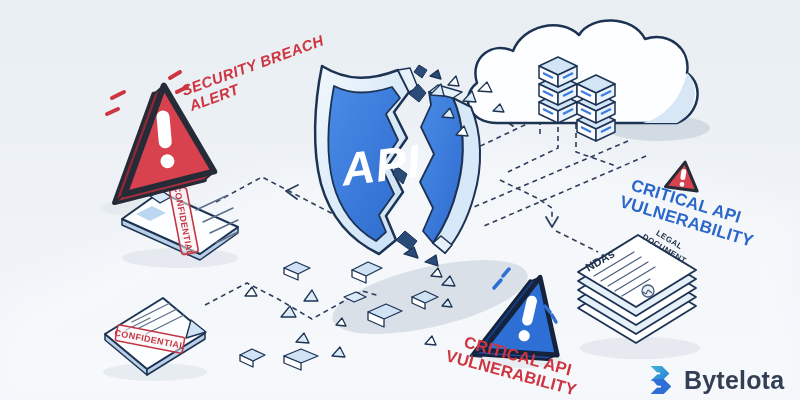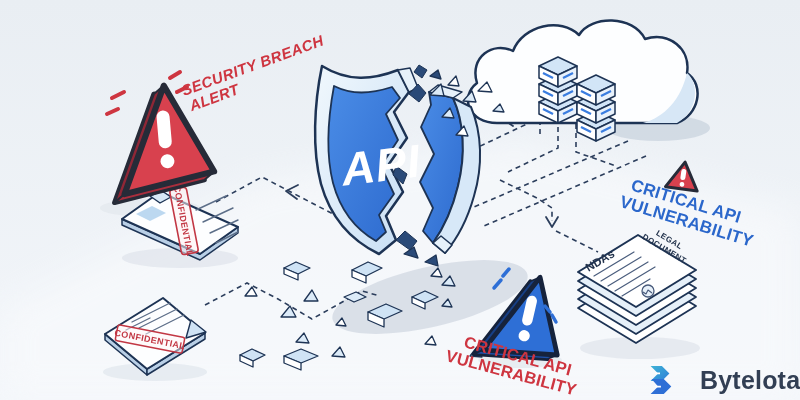--- a/index.html
+++ b/index.html
@@ -14,21 +14,21 @@
   .lbl{font-weight:700;letter-spacing:.4px;}
   .lbl-red{fill:#ce3540;font-style:italic;font-size:15px;}
   .lbl-blue{fill:#2b67cb;font-size:17px;letter-spacing:.2px;}
   .lbl-red2{fill:#ce3540;font-size:16.5px;letter-spacing:.2px;}
   .api-txt{font-weight:700;font-style:italic;font-size:46px;fill:#ffffff;letter-spacing:1px;}
   .stamp-txt{font-weight:700;font-size:9px;fill:#c23744;letter-spacing:.4px;}
   .nda-txt{font-weight:700;font-size:11.5px;fill:#22324c;}
   .legal-txt{font-weight:700;font-size:8px;fill:#24344d;letter-spacing:.4px;}
   .logo{
     position:absolute;left:644px;top:362px;height:36px;
-    display:flex;align-items:center;gap:24px;
+    display:flex;align-items:center;gap:8px;
   }
   .logo-text{font-size:25px;font-weight:700;color:#323f54;letter-spacing:.2px;}
 </style>
 </head>
 <body>
 
 <div class="stage">
 <svg class="scene" width="800" height="400" viewBox="0 0 800 400">
   <defs>
     <linearGradient id="bgGrad" x1="0" y1="0" x2="0" y2="1">

